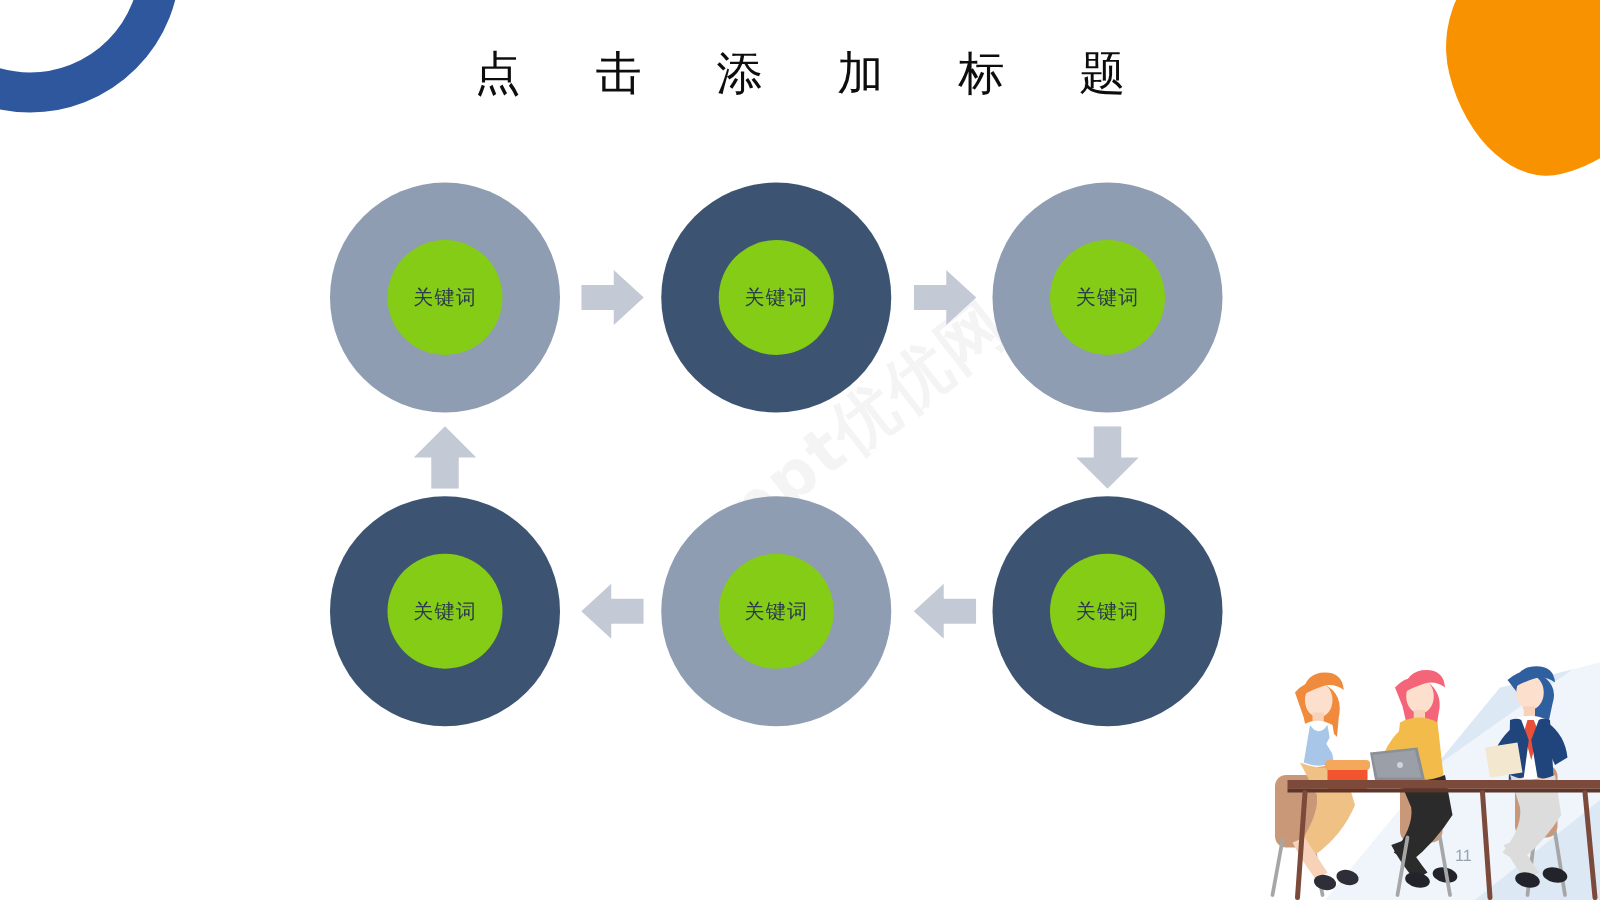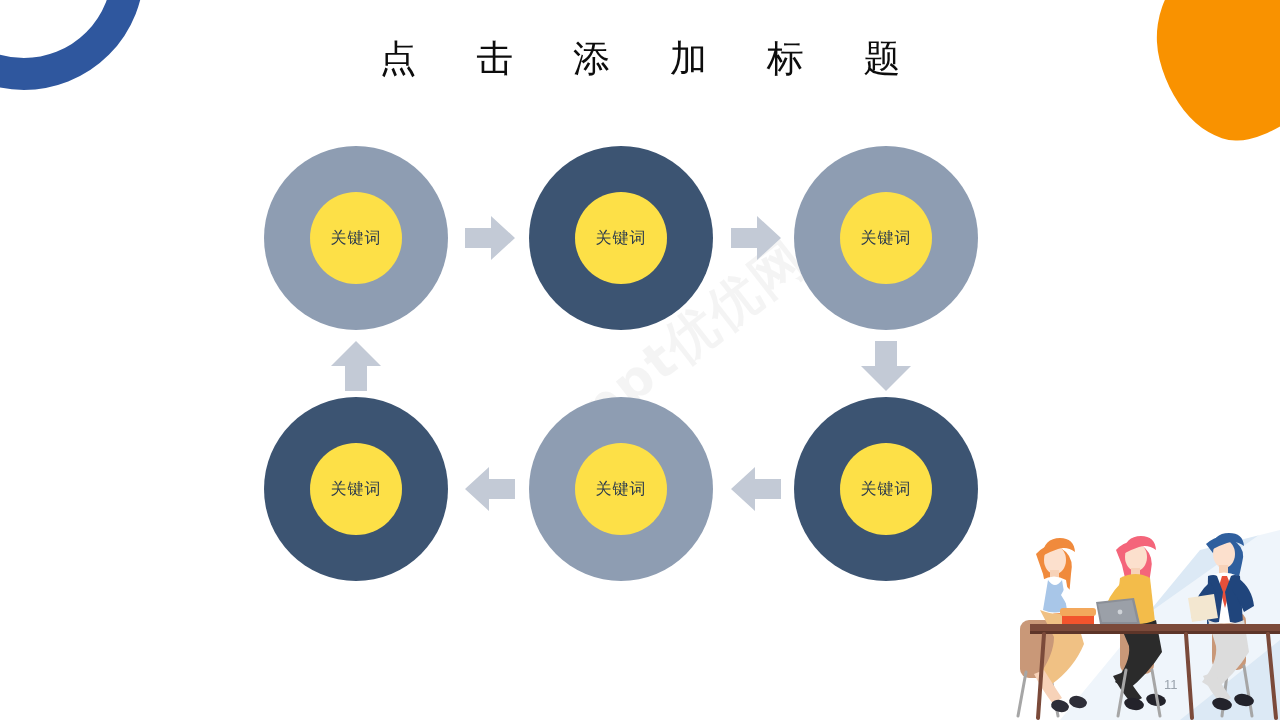--- a/index.html
+++ b/index.html
@@ -78,21 +78,21 @@
     display: flex;
     align-items: center;
     justify-content: center;
   }
   .node.dark  { background: #3c5472; }
   .node.light { background: #8e9db2; }
   .node .hole {
     width: 92px;
     height: 92px;
     border-radius: 50%;
-    background: #fde047;
+    background: #84cc16;
     display: flex;
     align-items: center;
     justify-content: center;
   }
   .node .hole span {
     font-size: 16px;
     color: #2b3a4d;
     letter-spacing: 1px;
     font-family: "DejaVu Sans", "Liberation Sans", sans-serif;
     white-space: nowrap;

